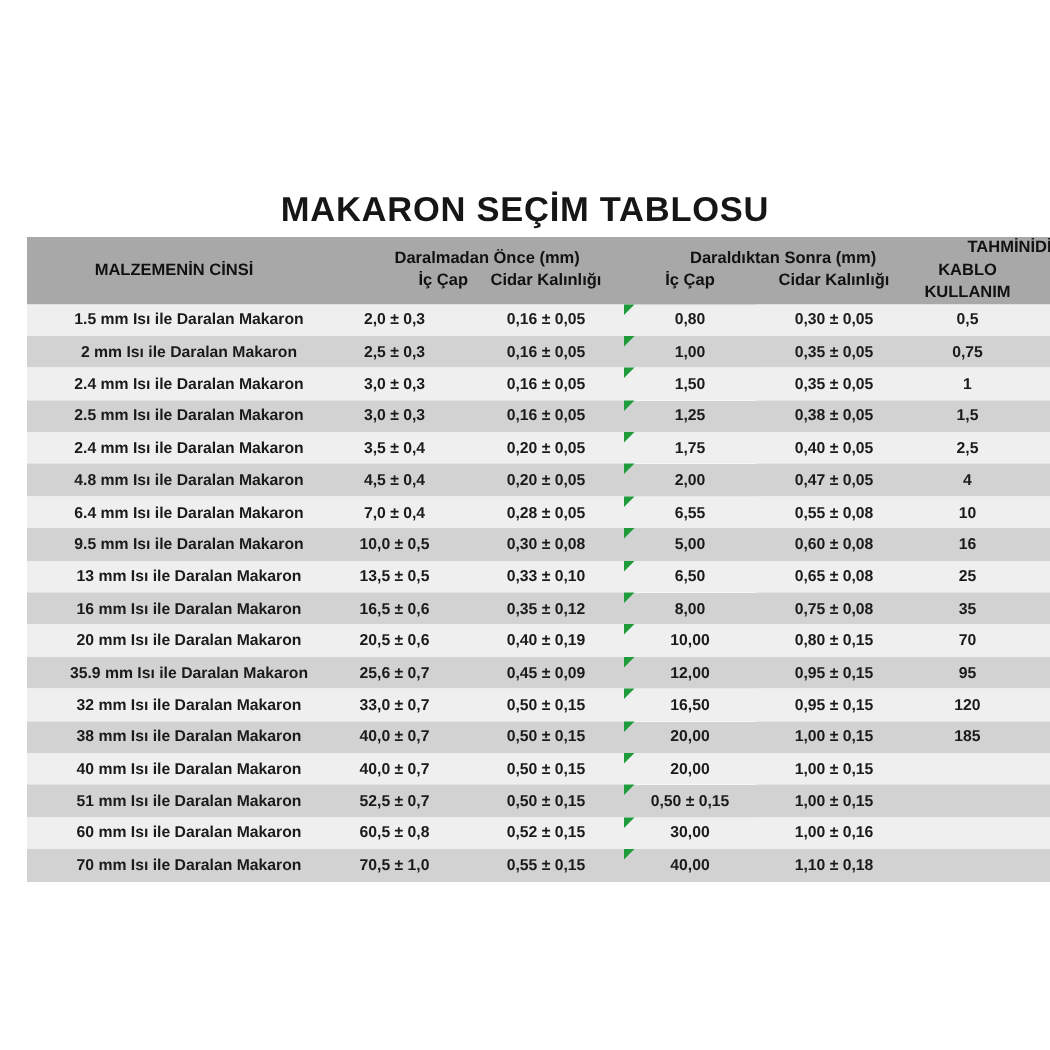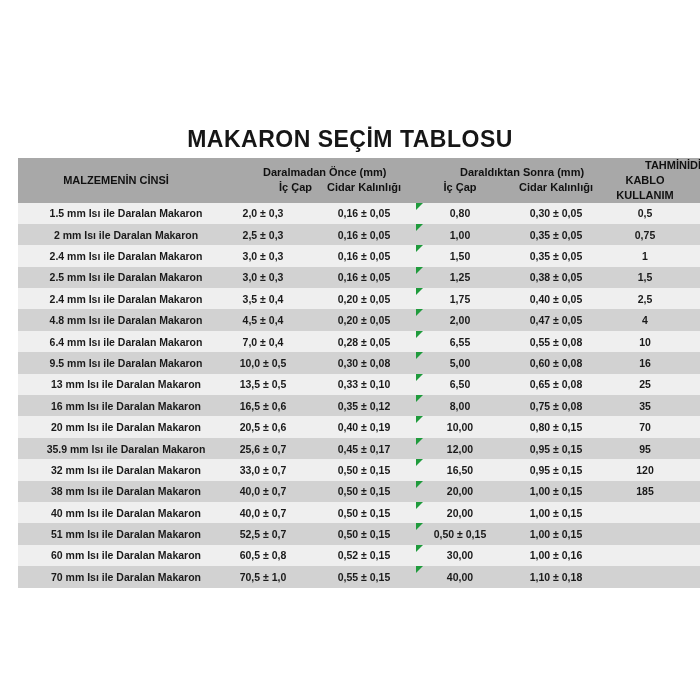--- a/index.html
+++ b/index.html
@@ -222,21 +222,21 @@
             <td class="num">20,5 ± 0,6</td>
             <td class="num">0,40 ± 0,19</td>
             <td class="num marker">10,00</td>
             <td class="num">0,80 ± 0,15</td>
             <td class="num">70</td>
             <td class="num">95</td>
           </tr>
           <tr class="even">
             <td class="name">35.9 mm Isı ile Daralan Makaron</td>
             <td class="num">25,6 ± 0,7</td>
-            <td class="num">0,45 ± 0,17</td>
+            <td class="num">0,45 ± 0,09</td>
             <td class="num marker">12,00</td>
             <td class="num">0,95 ± 0,15</td>
             <td class="num">95</td>
             <td class="num">120</td>
           </tr>
           <tr class="odd">
             <td class="name">32 mm Isı ile Daralan Makaron</td>
             <td class="num">33,0 ± 0,7</td>
             <td class="num">0,50 ± 0,15</td>
             <td class="num marker">16,50</td>

